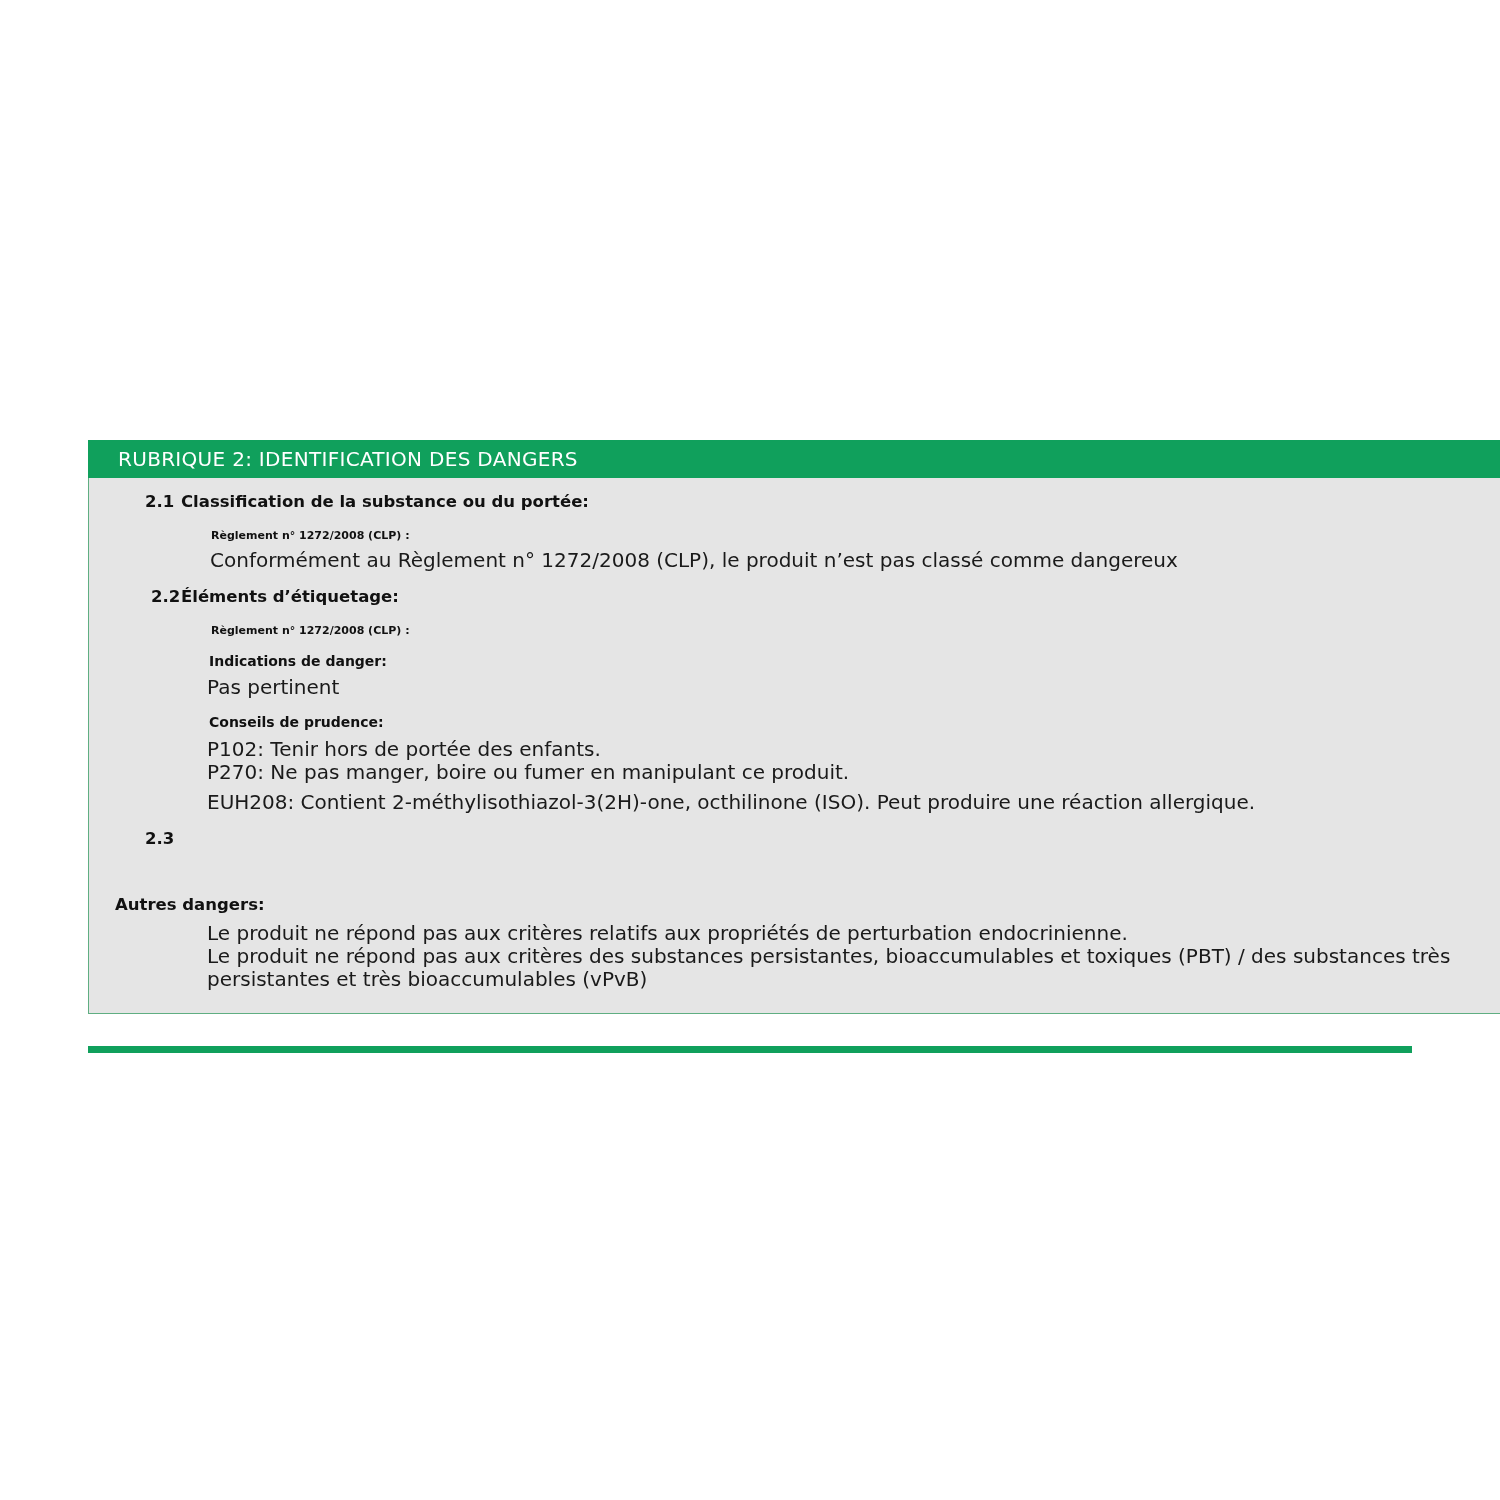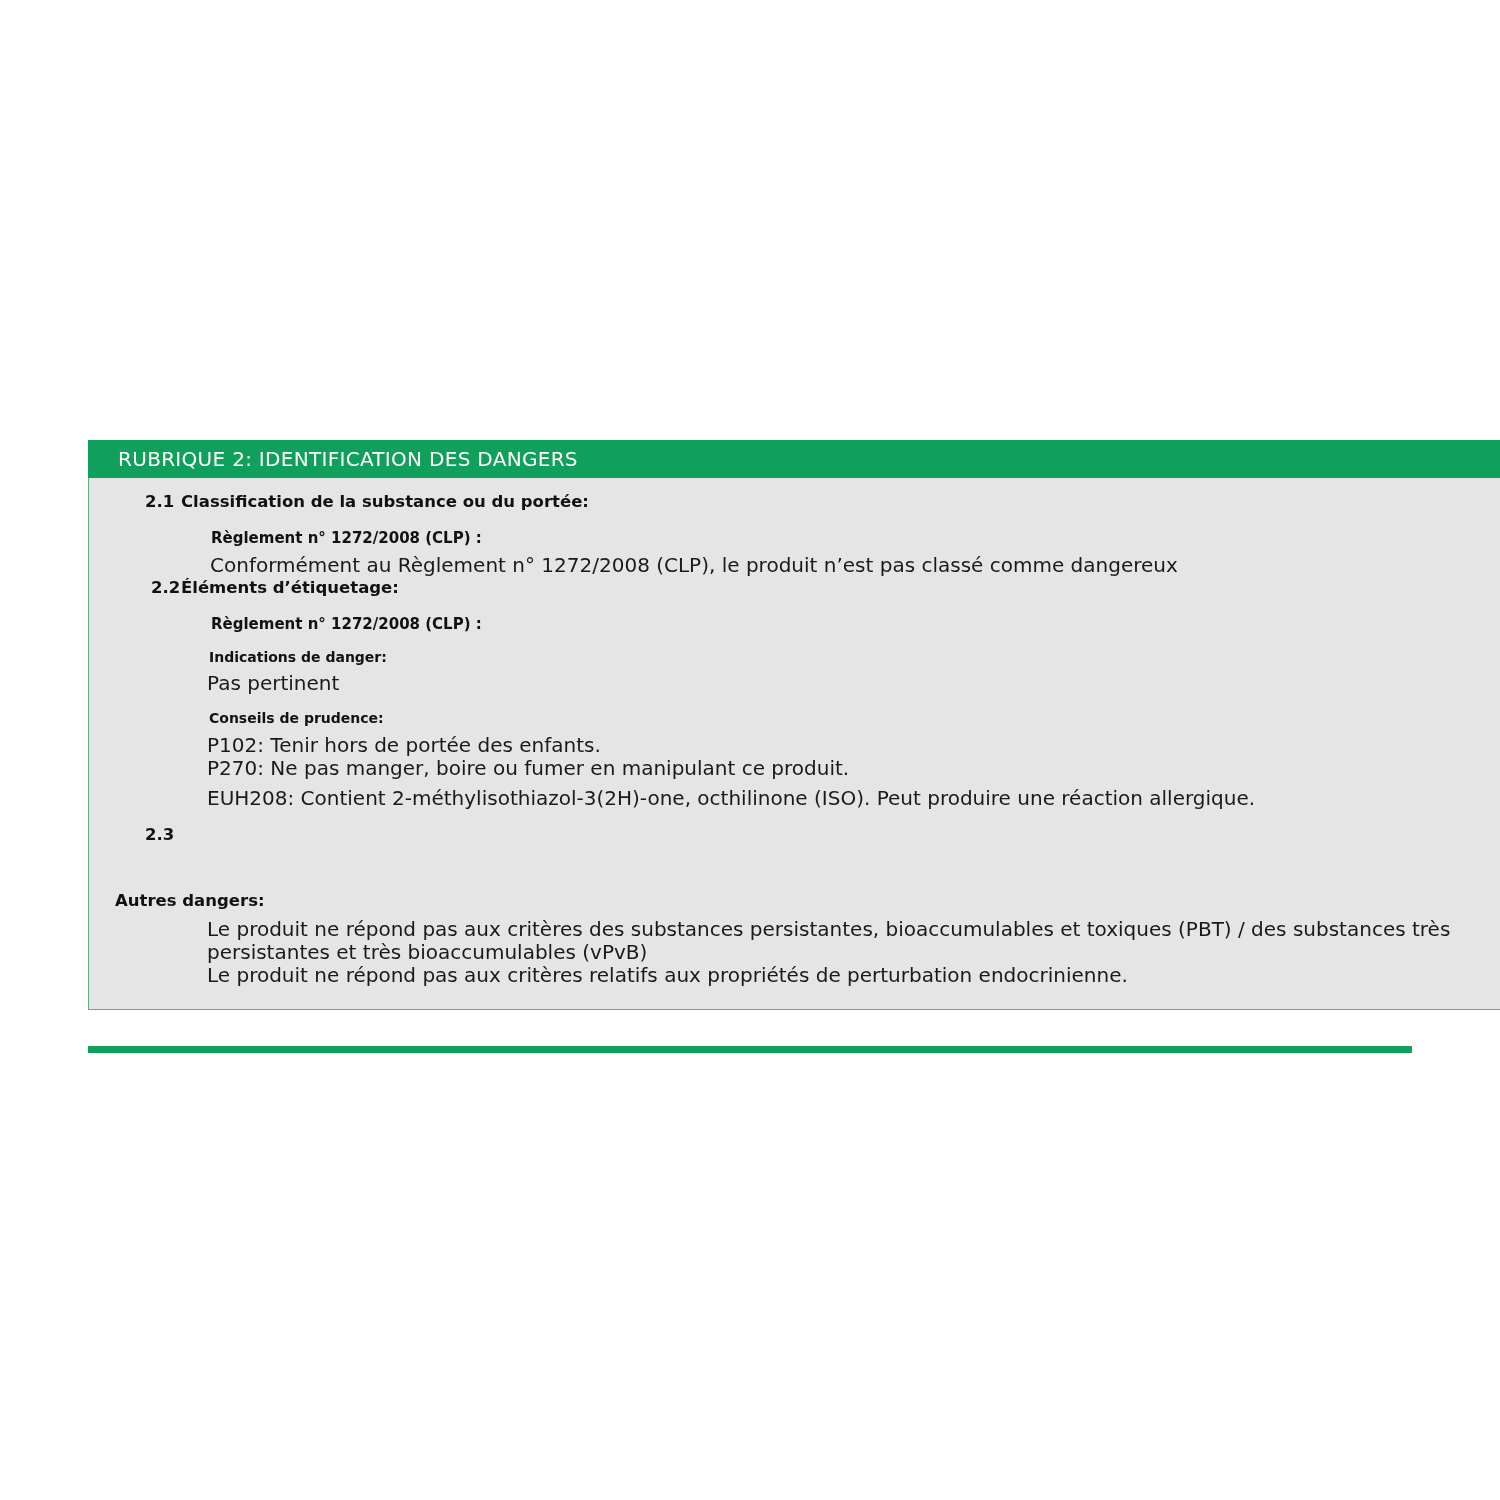--- a/index.html
+++ b/index.html
@@ -67,21 +67,21 @@
     padding-left: 36px;
   }
 
   .heading {
     font-size: 16.5px;
     font-weight: bold;
     color: #111111;
   }
 
   .sub-head {
-    font-size: 15px;
+    font-size: 11px;
     font-weight: bold;
     color: #111111;
     padding-left: 96px;
     margin-top: 18px;
   }
 
   .sub-head2 {
     font-size: 14px;
     font-weight: bold;
     color: #111111;
@@ -99,21 +99,21 @@
 
   .body-text.indent-sm {
     padding-left: 92px;
   }
 
   .body-text.lines {
     line-height: 23px;
   }
 
   .row-22 {
-    margin-top: 2px;
+    margin-top: 16px;
   }
 
   .row-23 {
     margin-top: 16px;
     flex-direction: column;
   }
 
   .footer-bar {
     position: absolute;
     left: 88px;
@@ -162,21 +162,21 @@
 
 
       <div class="body-text indent-sm">EUH208: Contient 2-méthylisothiazol-3(2H)-one, octhilinone (ISO). Peut produire une réaction allergique.</div>
 
       <div class="row row-23">
         <div class="num">2.3</div>
         <div class="heading">Autres dangers:</div>
       </div>
 
       <div class="body-text indent-sm lines">
+        <div>Le produit ne répond pas aux critères relatifs aux propriétés de perturbation endocrinienne.</div>
         <div>Le produit ne répond pas aux critères des substances persistantes, bioaccumulables et toxiques (PBT) / des substances très persistantes et très bioaccumulables (vPvB)</div>
-        <div>Le produit ne répond pas aux critères relatifs aux propriétés de perturbation endocrinienne.</div>
       </div>
 
     </div>
   </div>
 </div>
 
 <div class="footer-bar"></div>
 
 </body></html>

